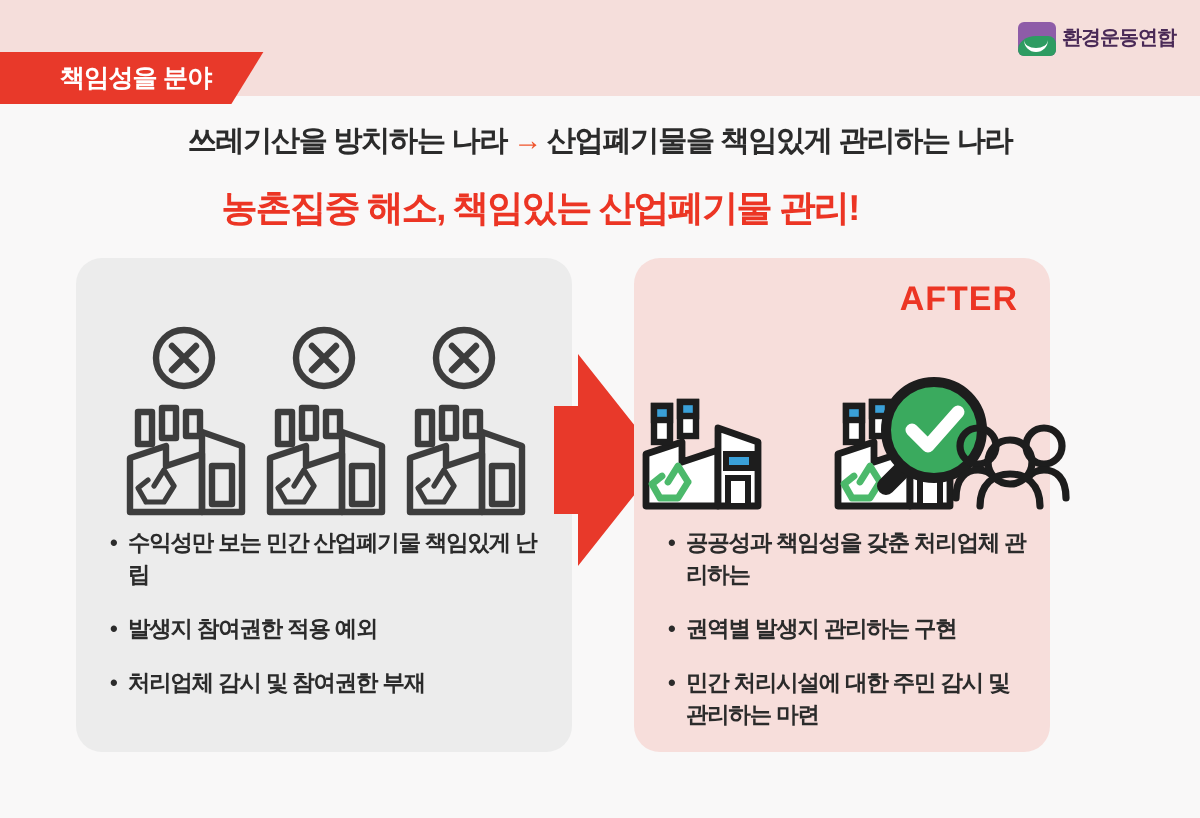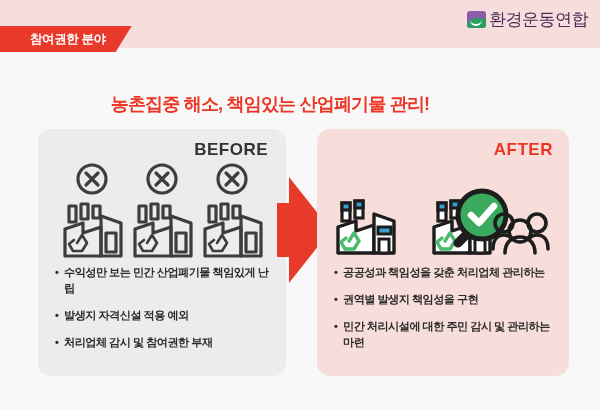--- a/index.html
+++ b/index.html
@@ -55,22 +55,22 @@
     border-top-right-radius: 4px;
   }
   .org-mark .swoosh {
     position: absolute;
     left: 3px; bottom: 2px;
     width: 12px; height: 5px;
     border-bottom: 2px solid #ffffff;
     border-radius: 0 0 9px 9px;
   }
   .org-name {
-    font-size: 17px;
-    font-weight: normal;
+    font-size: 10px;
+    font-weight: bold;
     color: #4a2a57;
     letter-spacing: -0.5px;
     white-space: nowrap;
   }
   
   .category-tab {
     position: absolute;
     left: 0;
     top: 26px;
     height: 26px;
@@ -125,21 +125,21 @@
   .panel-before {
     left: 38px;
     top: 129px;
     width: 248px;
     height: 247px;
     background: #ececec;
   }
   .panel-after {
     left: 317px;
     top: 129px;
-    width: 252px;
+    width: 208px;
     height: 247px;
     background: #f7dedb;
   }
   .panel-tag {
     position: absolute;
     top: 11px;
     font-size: 17px;
     font-weight: bold;
     letter-spacing: 0.5px;
   }
@@ -203,27 +203,29 @@
     <div class="org-logo">
       <span class="org-mark">
         <span class="leaf"></span>
         <span class="swoosh"></span>
       </span>
       <span class="org-name">환경운동연합</span>
     </div>
   </div>
 
   <div class="category-tab">
-    <span class="category-tab-label">참여권한 분야</span>
-  </div>
-
+    <span class="category-tab-label">책임성을 분야</span>
+  </div>
+
+  <div class="title-line-1">
+    <span>쓰레기산을 방치하는 나라</span><span class="title-arrow">→</span><span>산업폐기물을 책임있게 관리하는 나라</span>
+  </div>
   <div class="title-line-2">농촌집중 해소, 책임있는 산업폐기물 관리!</div>
 
   <div class="panel panel-before">
-    <div class="panel-tag">BEFORE</div>
 
     <div class="illus">
       <svg width="210" height="100" viewBox="0 0 210 100">
         <g stroke="#3d3d3d" stroke-width="3.2" fill="none" stroke-linejoin="round" stroke-linecap="round">
 
           <g>
             <circle cx="35" cy="18" r="14"></circle>
             <path d="M29 12 L41 24 M41 12 L29 24"></path>
           </g>
           <g>
@@ -274,21 +276,21 @@
       </svg>
     </div>
 
     <div class="bullets">
       <div class="bullet">
         <span class="bullet-dot">•</span>
         <span class="bullet-text">수익성만 보는 민간 산업폐기물 책임있게 난립</span>
       </div>
       <div class="bullet">
         <span class="bullet-dot">•</span>
-        <span class="bullet-text">발생지 자격신설 적용 예외</span>
+        <span class="bullet-text">발생지 참여권한 적용 예외</span>
       </div>
       <div class="bullet">
         <span class="bullet-dot">•</span>
         <span class="bullet-text">처리업체 감시 및 참여권한 부재</span>
       </div>
     </div>
   </div>
 
   <svg class="big-arrow" viewBox="0 0 54 106">
     <path d="M0 26 L12 26 L12 0 L54 53 L12 106 L12 80 L0 80 Z" fill="#e8392a"></path>
@@ -340,21 +342,21 @@
       </svg>
     </div>
 
     <div class="bullets">
       <div class="bullet">
         <span class="bullet-dot">•</span>
         <span class="bullet-text">공공성과 책임성을 갖춘 처리업체 관리하는</span>
       </div>
       <div class="bullet">
         <span class="bullet-dot">•</span>
-        <span class="bullet-text">권역별 발생지 책임성을 구현</span>
+        <span class="bullet-text">권역별 발생지 관리하는 구현</span>
       </div>
       <div class="bullet">
         <span class="bullet-dot">•</span>
         <span class="bullet-text">민간 처리시설에 대한 주민 감시 및 관리하는 마련</span>
       </div>
     </div>
   </div>
 
 </div>
 

